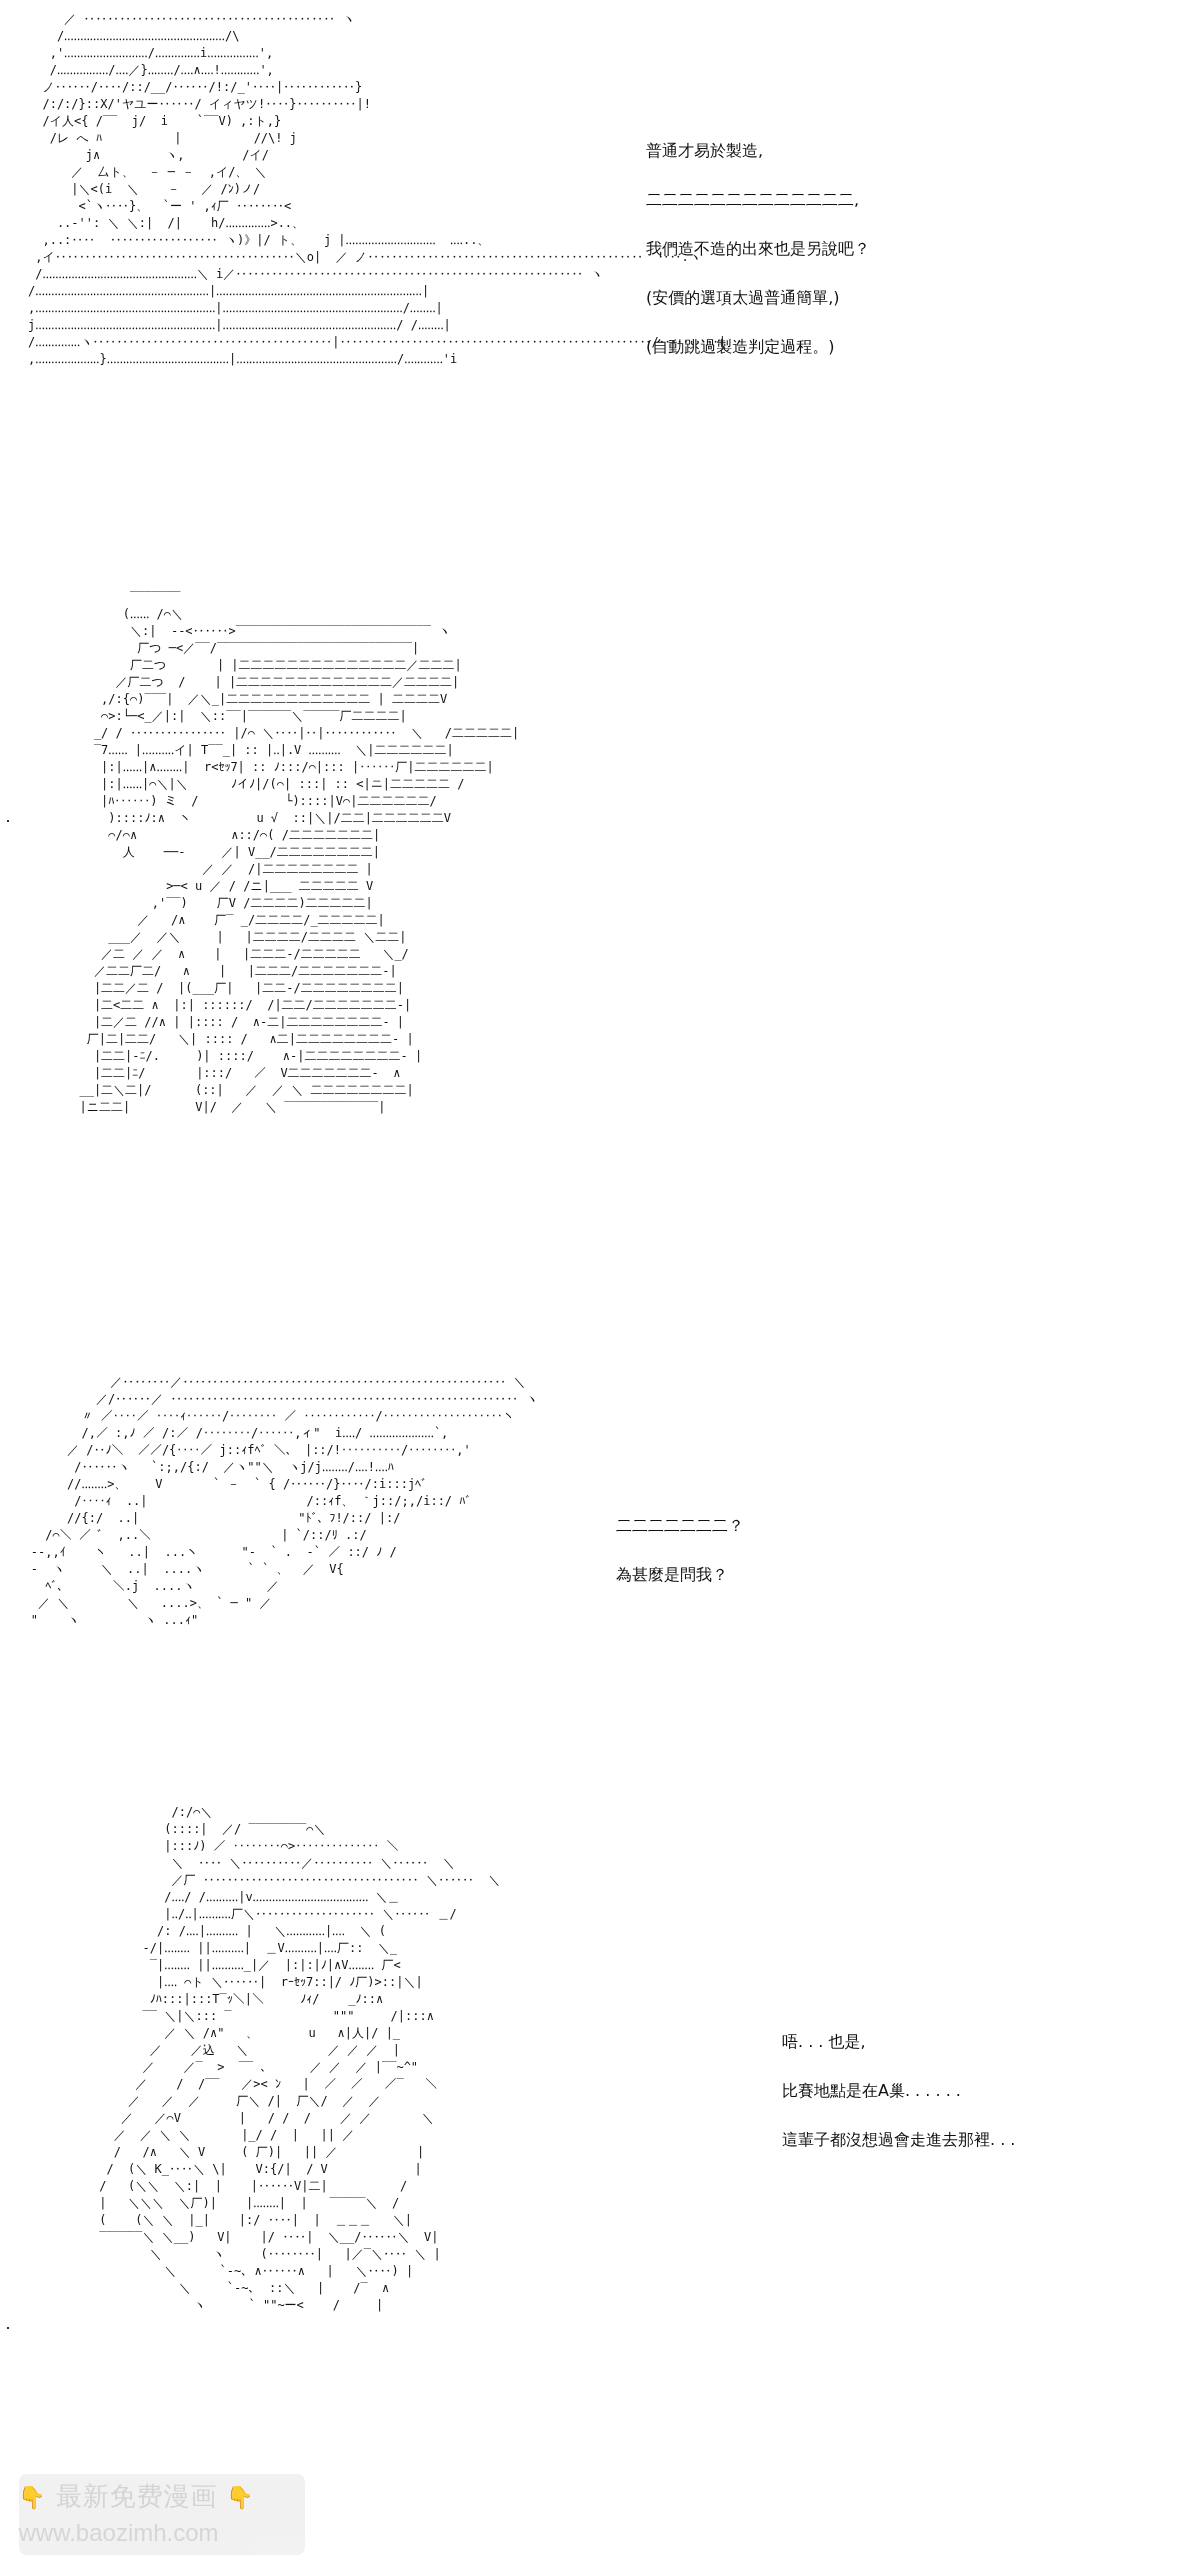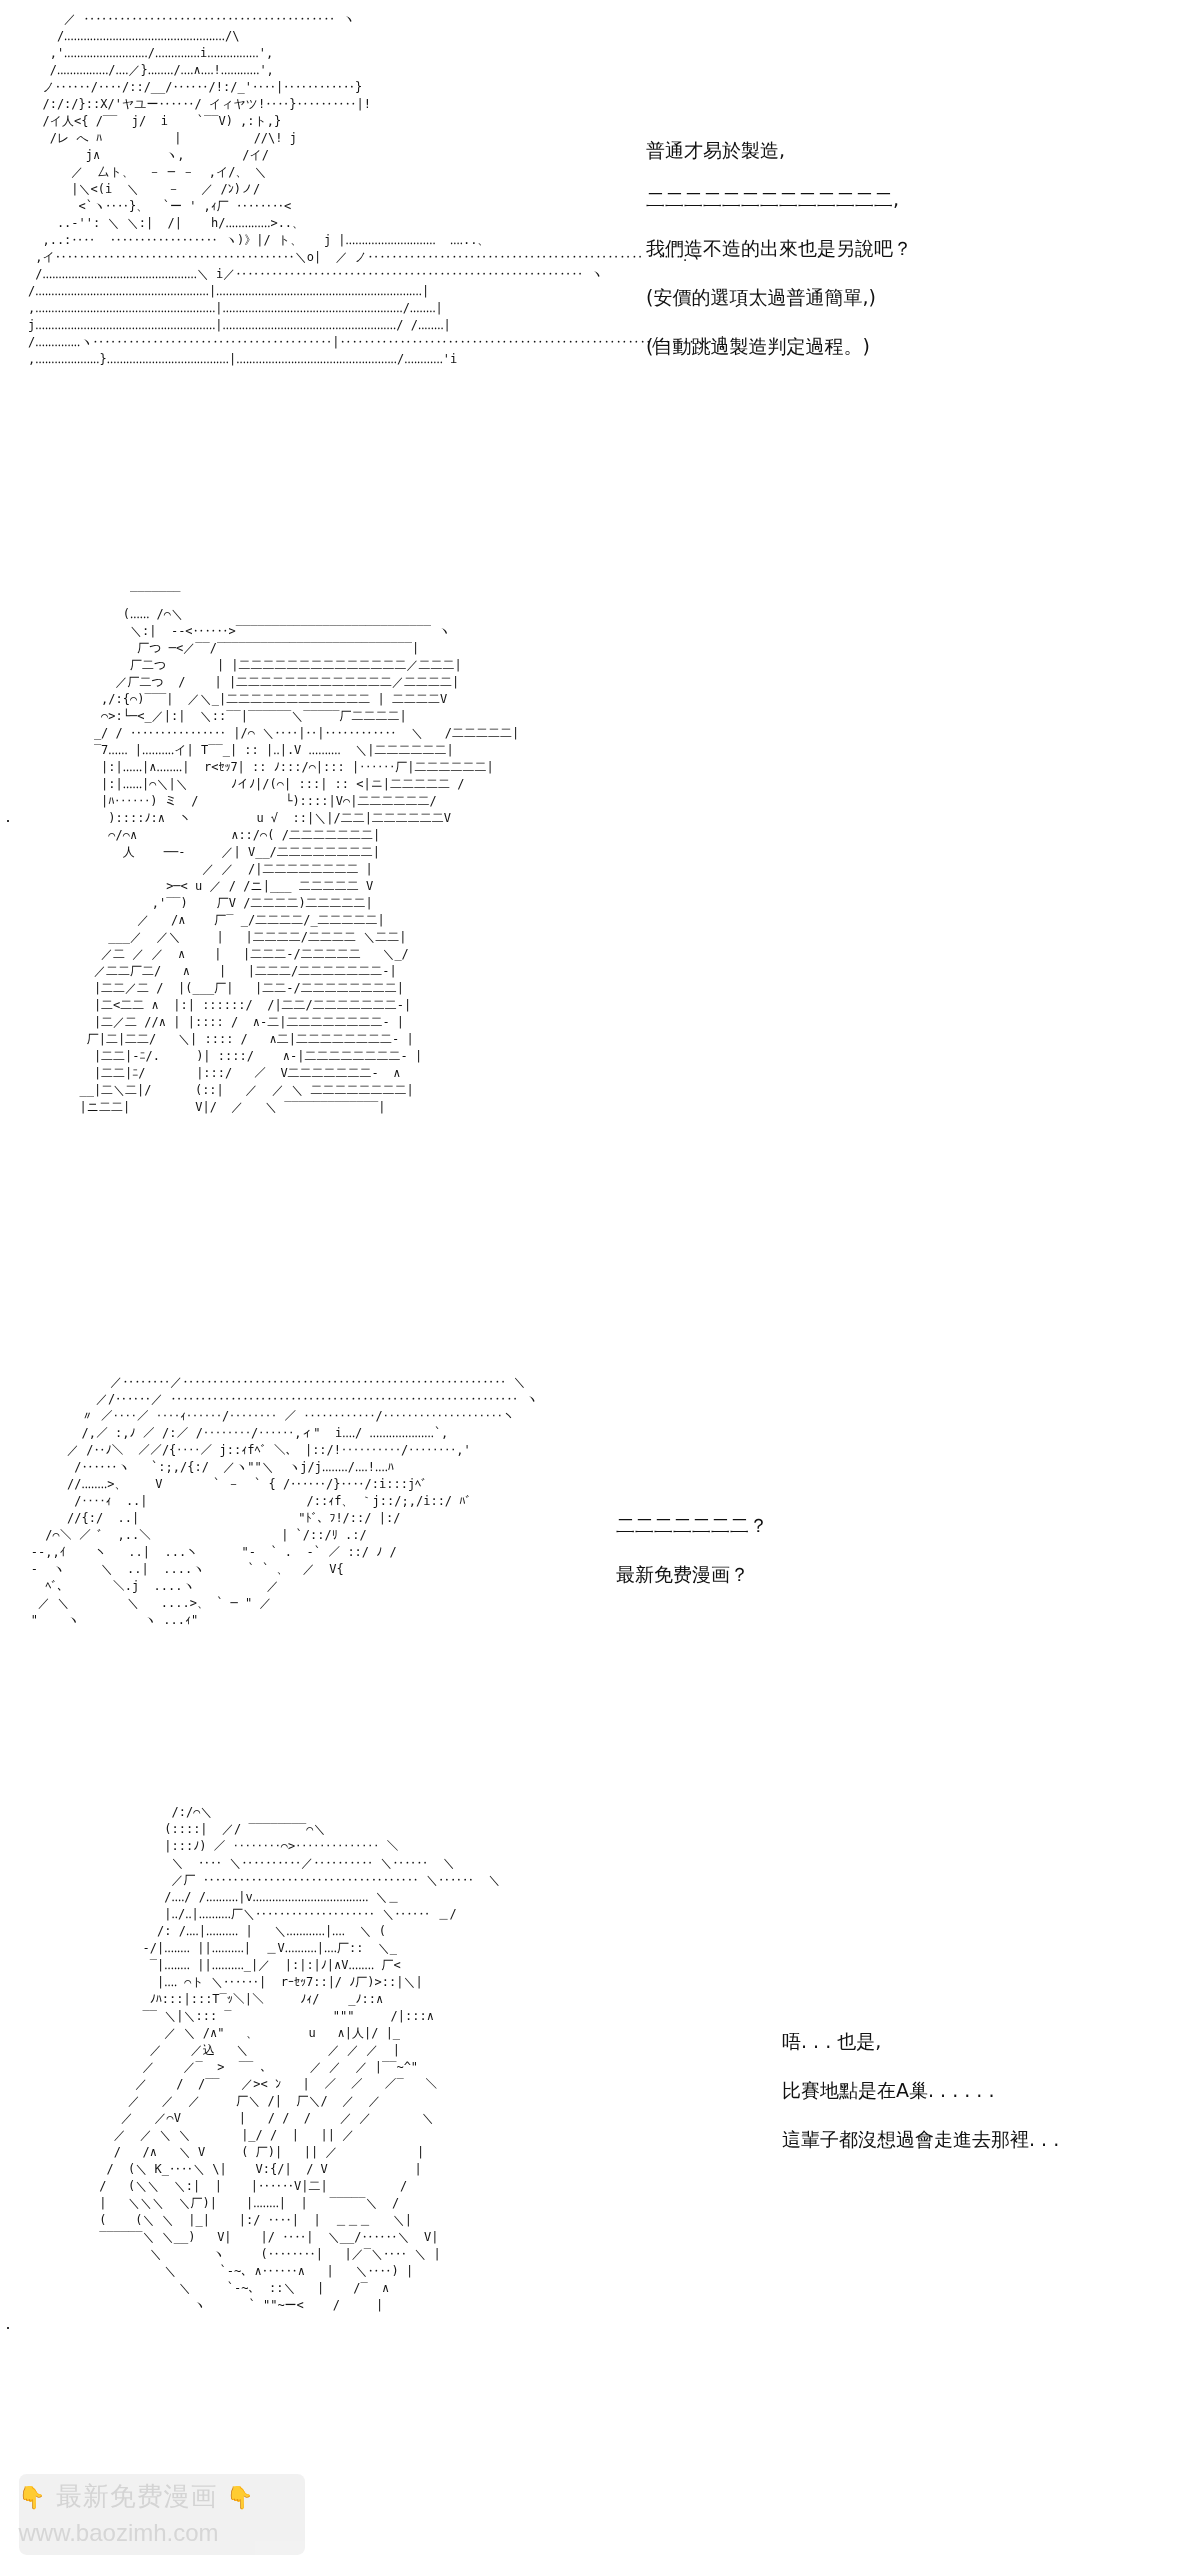--- a/index.html
+++ b/index.html
@@ -6,21 +6,21 @@
   body { width: 1200px; height: 2576px; position: relative; overflow: hidden; font-family: "DejaVu Sans", sans-serif; color: #000; }
   .panel { position: absolute; left: 0; width: 1200px; }
   .aa {
     position: absolute; margin: 0; white-space: pre;
     font-family: "DejaVu Sans Mono", "Liberation Mono", monospace;
     font-size: 12px; line-height: 17px; color: #111; letter-spacing: 0px;
   }
   .dialogue { position: absolute; }
   .line {
     display: block; font-family: "DejaVu Sans", "Liberation Sans", sans-serif;
-    font-size: 19px; line-height: 49px; height: 49px; color: #111; white-space: nowrap;
+    font-size: 16px; line-height: 49px; height: 49px; color: #111; white-space: nowrap;
   }
   .stray { position: absolute; width: 1.8px; height: 1.8px; background: #333; }
   .watermark {
     position: absolute; left: 18.5px; top: 2474px; width: 286px; height: 81px;
     background: #f1f1f1; border-radius: 7.4px; opacity: 0.95;
   }
   .wm-top { position: absolute; top: 5.5px; left: 0; width: 100%; font-size: 26px; line-height: 33px; color: #d2d2d2; font-family: "DejaVu Sans", sans-serif; letter-spacing: 0.9px; }
   .wm-bottom { position: absolute; top: 42px; left: 0; width: 100%; font-size: 24px; line-height: 33px; color: #d4d4d4; font-family: "Liberation Sans", sans-serif; }
   .hand { color: #f5b82e; font-size: 22px; }
 </style>
@@ -104,21 +104,21 @@
          /‥‥ｨ  ..|                      /::ｨf、 ｀j::/;,/i::/ ﾊﾞ
         //{:/  ..|                      "ﾄﾞ、ﾌ!/::/ |:/
      /⌒＼ ／ ﾞ  ,..＼                  | `/::/ﾘ .:/
    --,,ｲ    ヽ   ..|  ...ヽ      "-  ` .  ‐` ／ ::/ ﾉ /
    ‐  ヽ     ＼  ..|  ....ヽ      ` ` 、  ／  V{
      ﾍﾞ、      ＼.j  ....ヽ          ／
     ／ ＼        ＼   ....&gt;、 ` ─ " ／
    "    ヽ         ヽ ...ｨ"</pre>
   <div class="dialogue" style="left:616px;top:153px;">
     <span class="line">二二二二二二二？</span>
-    <span class="line">最新免费漫画？</span>
+    <span class="line">為甚麼是問我？</span>
   </div>
 </div>
 
 <div class="panel" style="top:1791px;height:785px;">
   <pre class="aa" style="left:92px;top:13px;">           /:/⌒＼
           (::::|  ／/ ‾‾‾‾‾‾‾‾⌒＼
           |:::ﾉ) ／ ‥‥‥‥⌒&gt;‥‥‥‥‥‥‥ ＼
            ＼  ‥‥ ＼‥‥‥‥‥／‥‥‥‥‥ ＼‥‥‥  ＼
            ／厂 ‥‥‥‥‥‥‥‥‥‥‥‥‥‥‥‥‥‥ ＼‥‥‥  ＼
           /‥‥/ /‥‥‥‥‥|v‥‥‥‥‥‥‥‥‥‥‥‥‥‥‥‥‥‥ ＼＿

